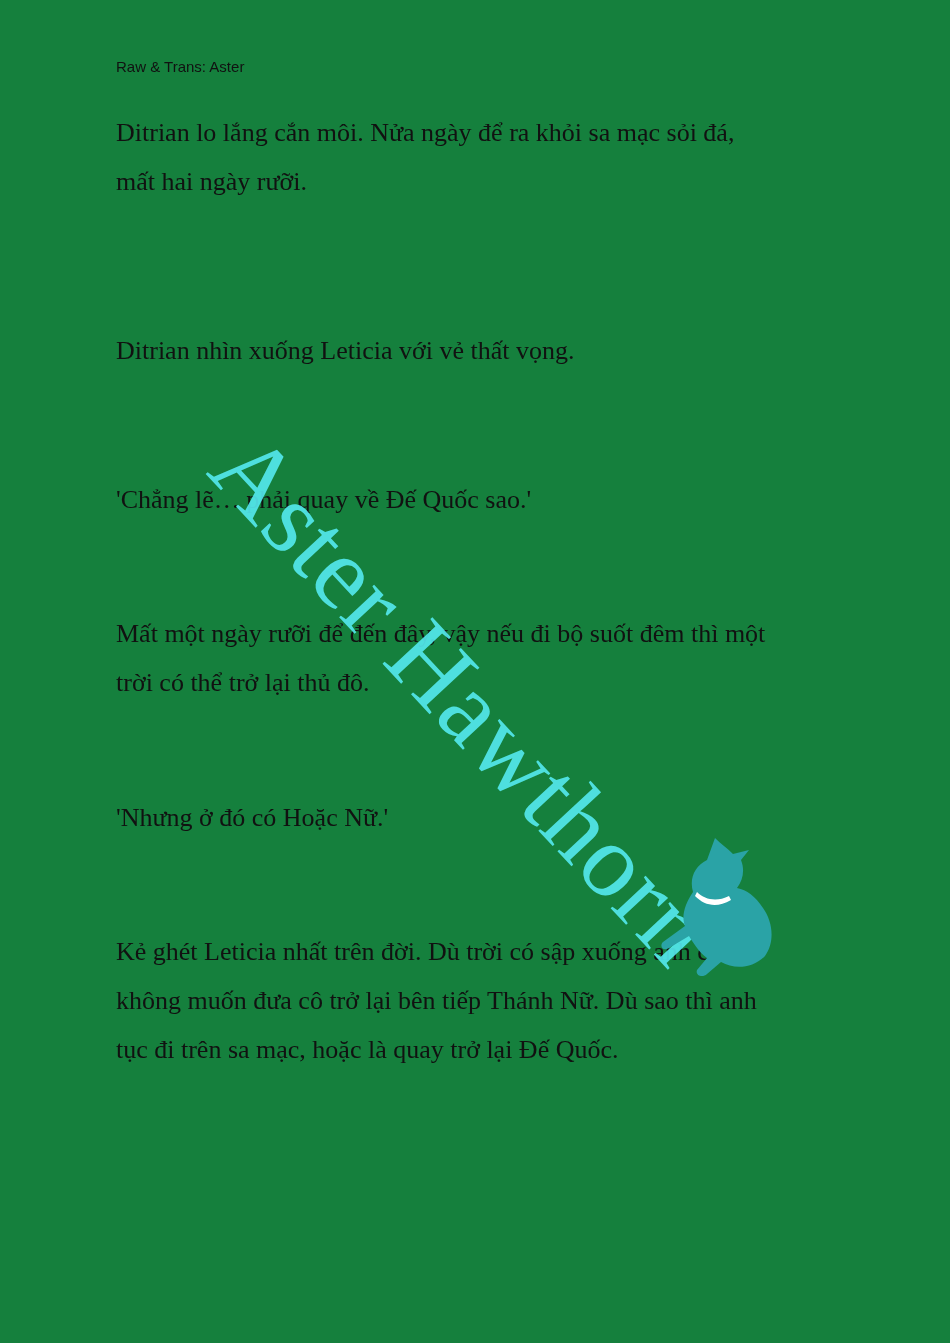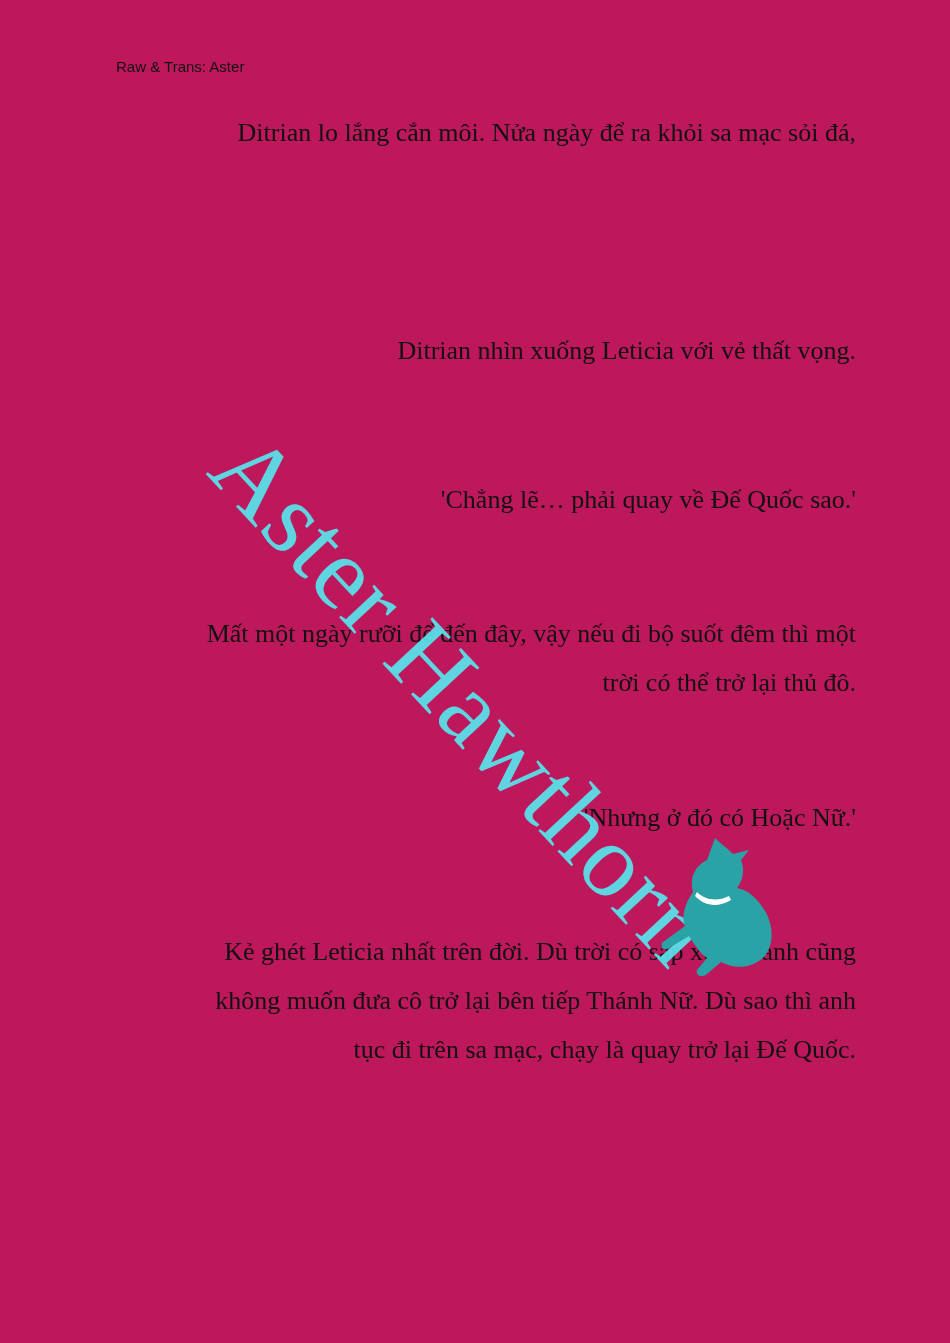--- a/index.html
+++ b/index.html
@@ -1,62 +1,63 @@
 <!DOCTYPE html>
 <html><head>
 <meta charset="utf-8">
 <style>
   html, body { margin: 0; padding: 0; background: #ffffff; }
   body { width: 950px; height: 1343px; position: relative; overflow: hidden; }
-  .page { position: absolute; left: 0; top: 0; width: 950px; height: 1343px; background: #be185d; }
+  .page { position: absolute; left: 0; top: 0; width: 950px; height: 1343px; background: #15803d; }
   .header {
     position: absolute; left: 116px; top: 58px;
     font-family: "Liberation Sans", sans-serif; font-size: 15px; color: #111;
   }
   .para {
     position: absolute; left: 116px; width: 740px;
     font-family: "Liberation Serif", serif; font-size: 26px; line-height: 49px;
     color: #111; margin: 0; white-space: nowrap;
   }
-  .para span { display: block; text-align: right; }
+  .para span { display: block; }
   .watermark {
     position: absolute; left: 120px; top: 580px;
     font-family: "Liberation Serif", serif; font-size: 104px;
     color: #55eaf0; opacity: 0.9; white-space: nowrap;
     transform-origin: 0 0; transform: rotate(47deg) translate(-20px,-230px);
     z-index: 2; pointer-events: none; letter-spacing: 1px;
   }
   .cat { position: absolute; left: 655px; top: 830px; width: 125px; height: 150px; z-index: 3; }
 </style>
 </head>
 <body>
 
 <div class="page">
   <div class="header">Raw &amp; Trans: Aster</div>
 
   <p class="para" style="top:108px">
     <span>Ditrian lo lắng cắn môi. Nửa ngày để ra khỏi sa mạc sỏi đá,</span>
+    <span>mất hai ngày rưỡi.</span>
   </p>
   <p class="para" style="top:326px">
     <span>Ditrian nhìn xuống Leticia với vẻ thất vọng.</span>
   </p>
   <p class="para" style="top:475px">
     <span>'Chẳng lẽ… phải quay về Đế Quốc sao.'</span>
   </p>
   <p class="para" style="top:609px">
     <span>Mất một ngày rưỡi để đến đây, vậy nếu đi bộ suốt đêm thì một</span>
     <span>trời có thể trở lại thủ đô.</span>
   </p>
   <p class="para" style="top:793px">
     <span>'Nhưng ở đó có Hoặc Nữ.'</span>
   </p>
   <p class="para" style="top:927px">
     <span>Kẻ ghét Leticia nhất trên đời. Dù trời có sập xuống anh cũng</span>
     <span>không muốn đưa cô trở lại bên tiếp Thánh Nữ. Dù sao thì anh</span>
-    <span>tục đi trên sa mạc, chạy là quay trở lại Đế Quốc.</span>
+    <span>tục đi trên sa mạc, hoặc là quay trở lại Đế Quốc.</span>
   </p>
 
   <div class="watermark">Aster Hawthorn</div>
 
   <svg class="cat" viewBox="0 0 125 150">
     <path fill="#2aa3a6" d="M60 8 L52 30 C40 36 34 48 38 62 C30 74 26 86 30 96 L8 112 C4 116 8 122 14 118 L34 106 C40 116 46 124 52 128 L42 140 C40 146 48 148 52 144 L66 132 C80 140 98 138 110 126 C120 112 118 92 108 78 C100 66 92 60 82 58 C88 50 90 40 86 30 L94 20 L78 24 C72 18 66 14 60 8 Z"></path>
     <path fill="#ffffff" d="M42 62 C50 70 62 72 74 66 L76 70 C62 78 50 76 40 66 Z"></path>
   </svg>
 </div>
 

